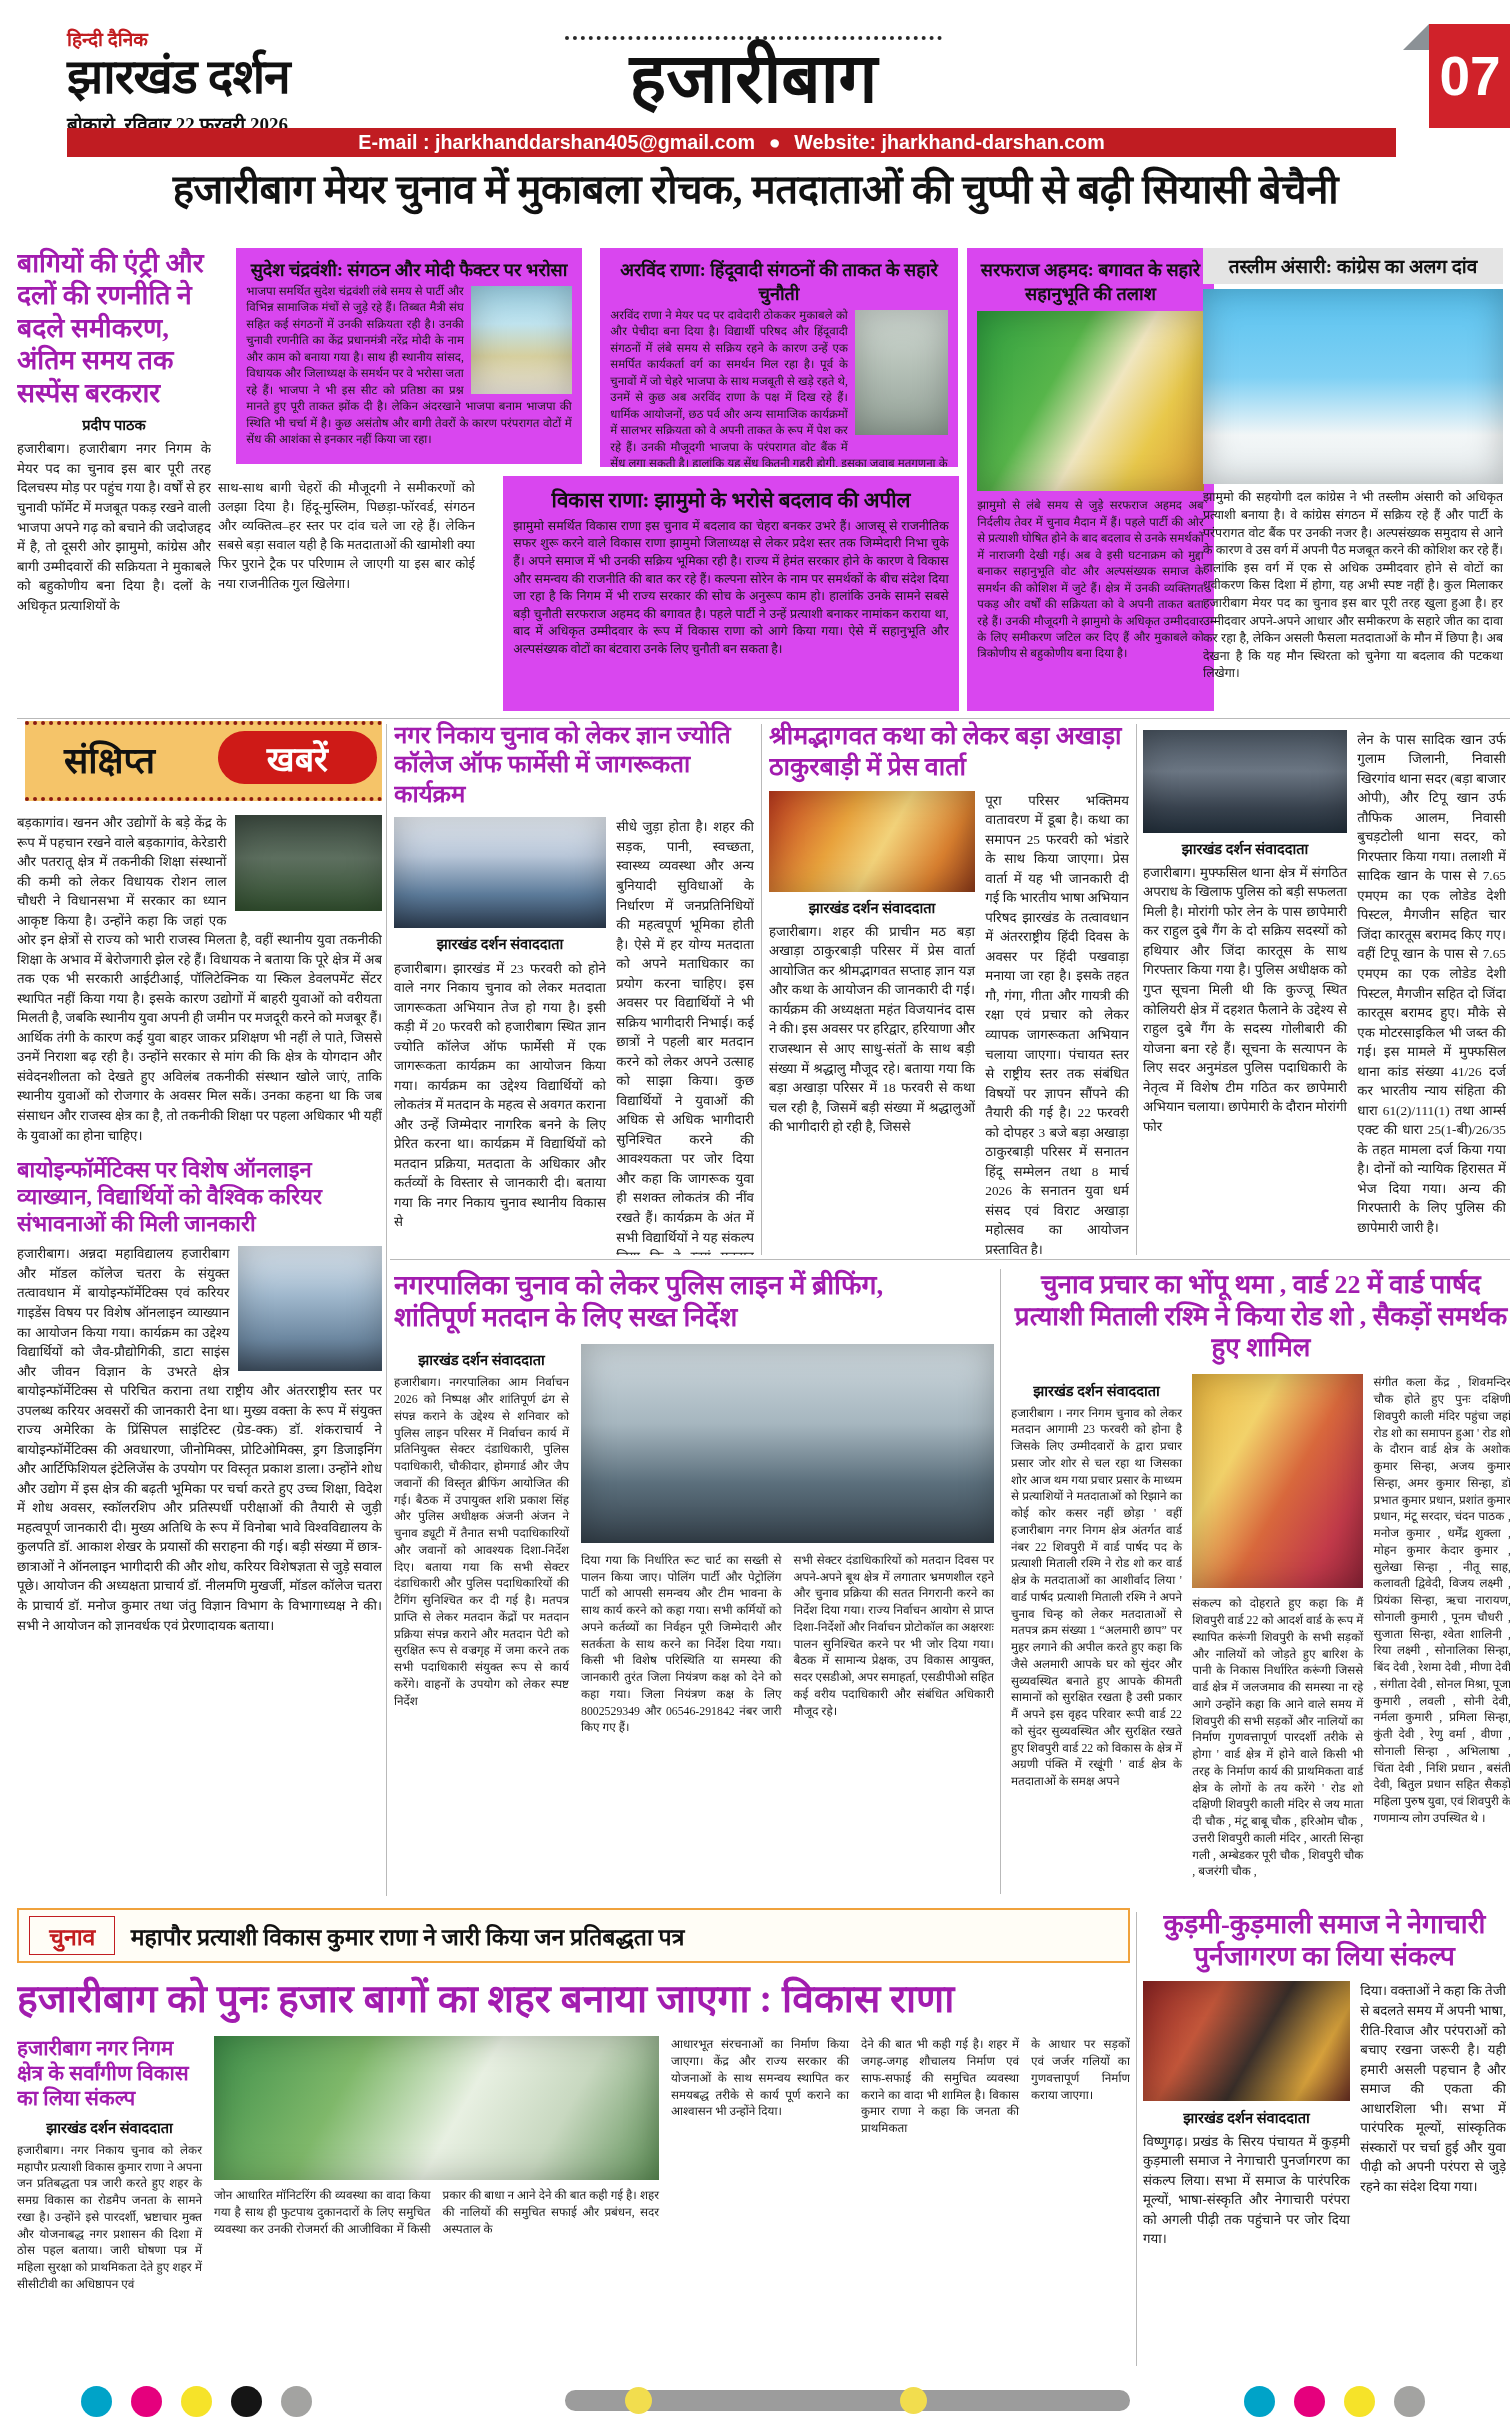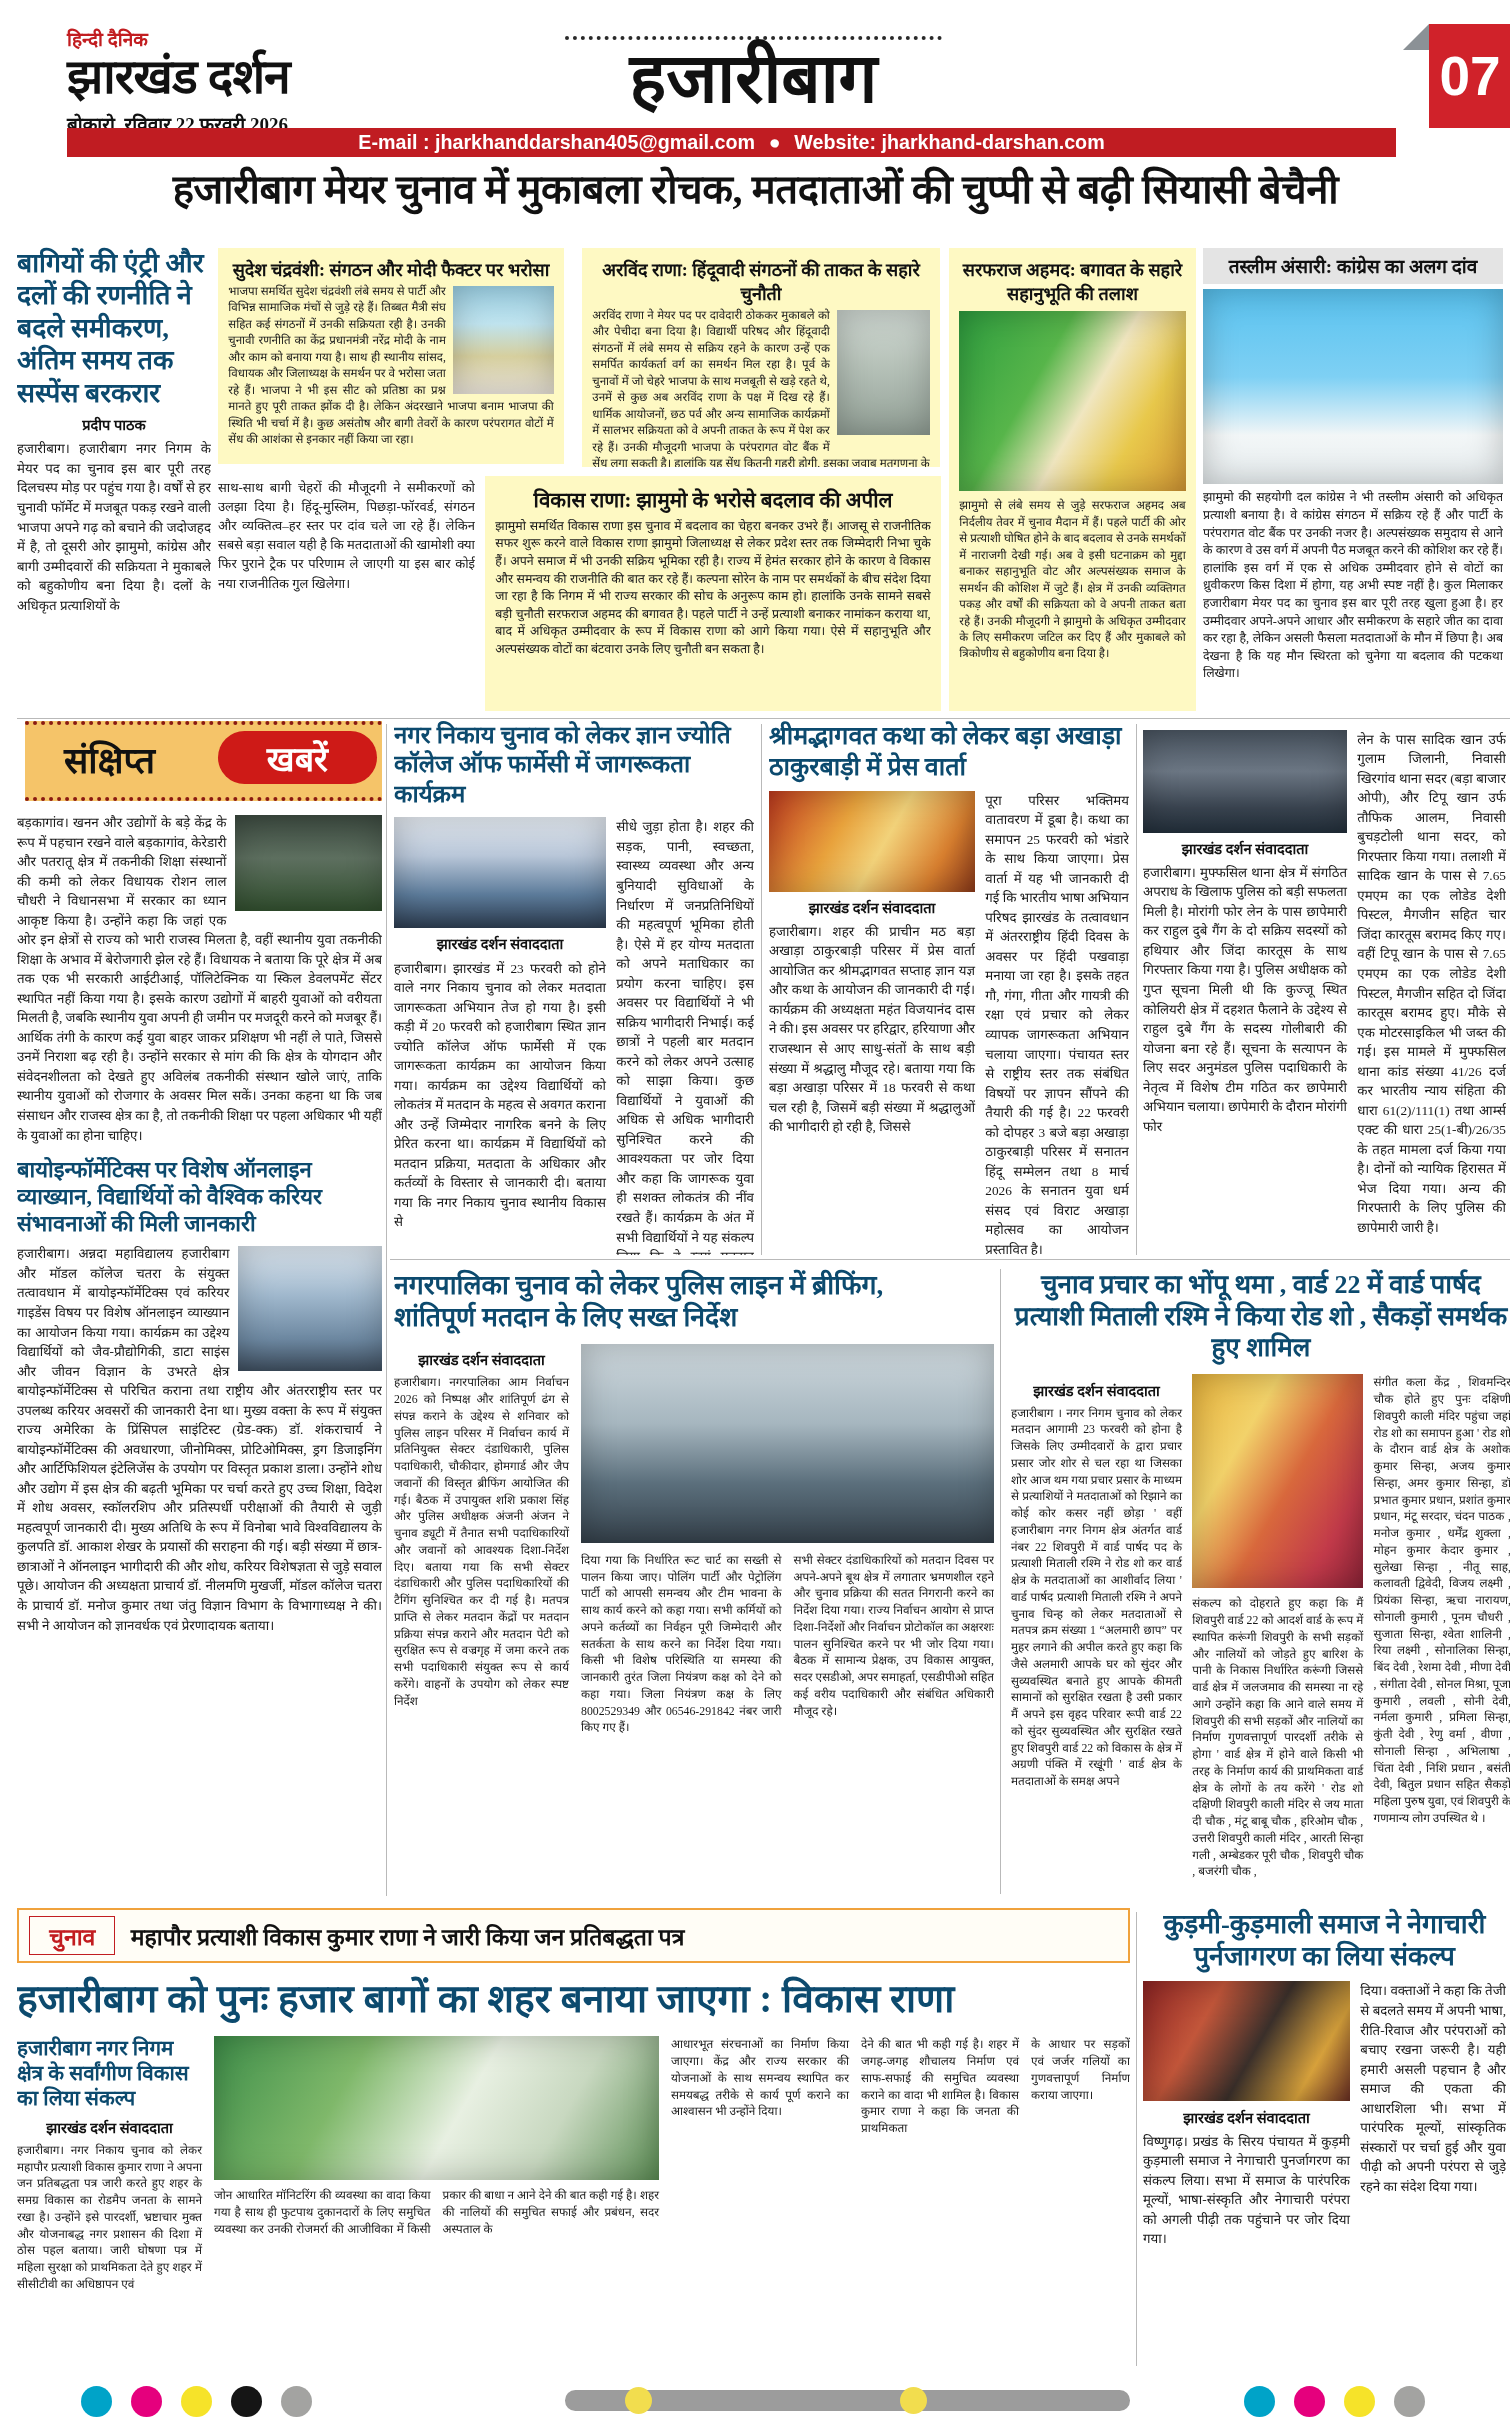--- a/index.html
+++ b/index.html
@@ -1,25 +1,25 @@
 <!DOCTYPE html>
 <html style="font-size:13.7px"><head>
 <meta charset="utf-8">
 <style>
   html,body{margin:0;padding:0;background:#e8e8e8;}
   .page{position:relative;width:1511px;height:2426px;background:#ffffff;margin:0 auto;
         font-family:"Liberation Serif","DejaVu Serif",serif;color:#111;overflow:hidden;}
   .abs{position:absolute;box-sizing:border-box;}
   .clip{overflow:hidden;}
-  .hl{font-weight:700;color:#0c4a6e;line-height:1.22;}
+  .hl{font-weight:700;color:#a21caf;line-height:1.22;}
   .body-txt{font-size:13.3px;line-height:1.47;text-align:justify;color:#191919;}
   .sm{font-size:11.6px;line-height:1.42;}
   .dense{font-size:11.8px;line-height:1.42;}
   .byline{font-weight:700;text-align:center;font-size:14.6px;margin:5.1px 0;}
-  .gray-box{background:#fef9c3;padding:8.6px 10.3px;box-sizing:border-box;overflow:hidden;}
+  .gray-box{background:#d946ef;padding:8.6px 10.3px;box-sizing:border-box;overflow:hidden;margin-left:18px;}
   .boxhead{text-align:center;font-weight:700;}
   .photo{position:relative;box-shadow:inset 0 0 34px rgba(0,0,0,.25);}
   .vline{position:absolute;width:0.9px;background:#b9b9b9;}
   .hline{position:absolute;height:0.9px;background:#b9b9b9;}
   
   .tagline{color:#c21d20;font-weight:700;font-size:19px;}
   .brand{font-weight:800;font-size:48px;letter-spacing:-0.9px;line-height:1.05;}
   .dateline{font-weight:700;font-size:19px;margin-top:8.6px;}
   .edition{font-weight:800;font-size:69px;text-align:center;line-height:1;
            border-top:4.3px dotted #2a2a2a;padding-top:5.1px;}

